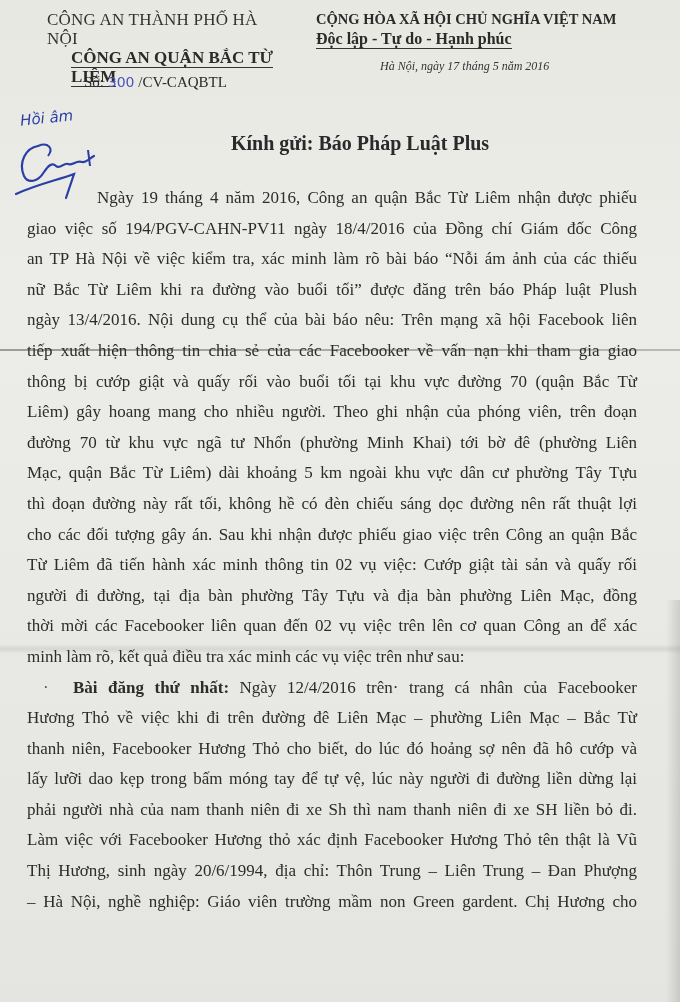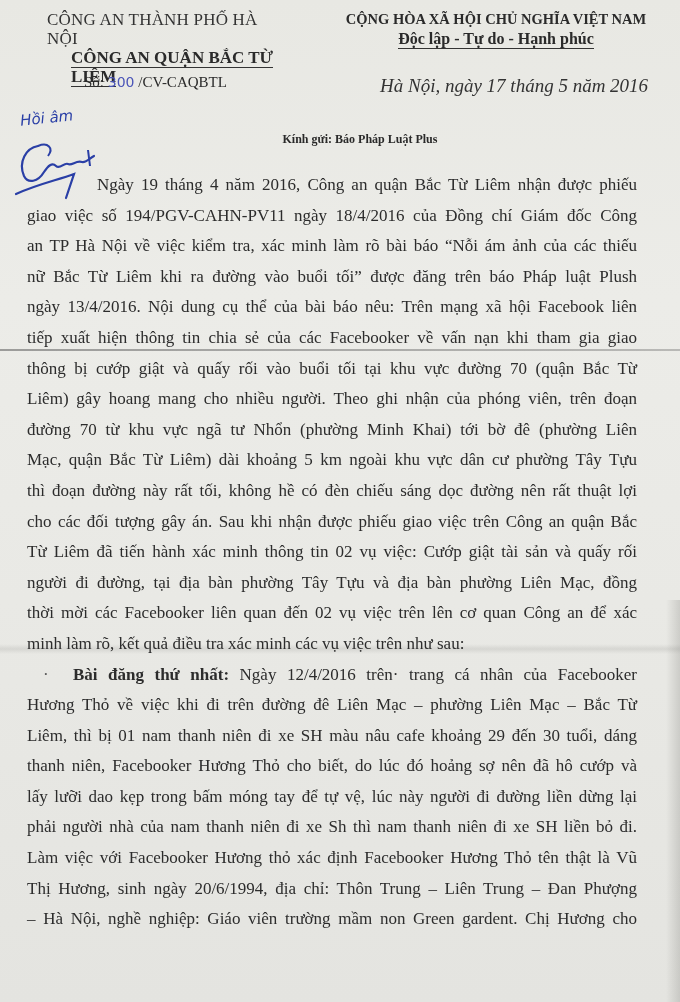--- a/index.html
+++ b/index.html
@@ -28,42 +28,42 @@
     }
 
     .hdr-left {
       position: absolute; left: 47px; top: 10px; width: 240px; text-align: left;
       font-size: 17px; line-height: 19px;
     }
     .hdr-left .l1 { letter-spacing: 0.2px; color: #333; }
     .hdr-left .l2 { font-weight: bold; color: #2a2a2a; margin-left: 24px; }
     .hdr-left .l2 u { text-decoration: none; border-bottom: 1.5px solid #333; }
     .hdr-right {
-      position: absolute; left: 316px; top: 10px; width: 360px; text-align: center;
+      position: absolute; left: 316px; top: 10px; width: 360px; text-align: left;
       font-size: 14.5px; line-height: 19px; font-weight: bold;
     }
     .hdr-right .motto { font-size: 16px; display: inline-block; border-bottom: 1.5px solid #333; padding-bottom: 0; }
     .docnum {
       position: absolute; left: 84px; top: 74px; font-size: 15px;
     }
     .docnum .hand { color: #4a54b8; font-family: "DejaVu Sans", sans-serif; font-size: 14px; }
     .date {
-      position: absolute; left: 380px; top: 75px; font-size: 19px; font-style: italic; color: #333;
+      position: absolute; left: 380px; top: 59px; font-size: 12px; font-style: italic; color: #333;
     }
     .handnote {
       position: absolute; left: 20px; top: 109px; color: #2a3fa6;
       font-family: "DejaVu Sans", sans-serif; font-style: italic; font-size: 15px; transform: rotate(-6deg);
     }
     .signature { position: absolute; left: 8px; top: 132px; width: 100px; height: 72px; }
     .salutation {
       position: absolute; left: 0; top: 132px; width: 680px; text-align: center;
-      font-size: 12px; font-weight: bold; padding-left: 40px; box-sizing: border-box;
+      font-size: 20px; font-weight: bold; padding-left: 40px; box-sizing: border-box;
     }
     .body {
-      position: absolute; left: 27px; top: 170px; width: 610px;
+      position: absolute; left: 27px; top: 183px; width: 610px;
       font-size: 17px; line-height: 30.6px; text-align: justify;
       color: #2c2c2c;
     }
     .body .line { display: block; white-space: nowrap; text-align-last: justify; text-align: justify; }
     .body .line.last { text-align-last: left; }
     .indent { padding-left: 70px; }
     .bullet-dot { display: inline-block; width: 30px; padding-left: 16px; color: #555; }
     .bold { font-weight: bold; }
   </style>
 </head>
@@ -116,20 +116,19 @@
   <span class="line">Mạc, quận Bắc Từ Liêm) dài khoảng 5 km ngoài khu vực dân cư phường Tây Tựu</span>
   <span class="line">thì đoạn đường này rất tối, không hề có đèn chiếu sáng dọc đường nên rất thuật lợi</span>
   <span class="line">cho các đối tượng gây án. Sau khi nhận được phiếu giao việc trên Công an quận Bắc</span>
   <span class="line">Từ Liêm đã tiến hành xác minh thông tin 02 vụ việc: Cướp giật tài sản và quấy rối</span>
   <span class="line">người đi đường, tại địa bàn phường Tây Tựu và địa bàn phường Liên Mạc, đồng</span>
   <span class="line">thời mời các  Facebooker liên quan đến 02 vụ việc trên lên cơ quan Công an để xác</span>
   <span class="line last">minh làm rõ, kết quả điều tra xác minh các vụ việc trên như sau:</span>
 
   <span class="line"><span class="bullet-dot">·</span><span class="bold">Bài đăng thứ nhất:</span><span> Ngày 12/4/2016 trên· trang cá nhân của Facebooker</span></span>
   <span class="line">Hương Thỏ về việc khi đi trên đường đê Liên Mạc – phường Liên Mạc – Bắc Từ</span>
-  <span class="line">Liêm, thì bị 01 nam thanh niên đi xe SH màu nâu cafe khoảng 29 đến 30 tuổi, dáng</span>
   <span class="line">thanh niên, Facebooker Hương Thỏ cho biết, do lúc đó hoảng sợ nên đã hô cướp và</span>
   <span class="line">lấy lưỡi dao kẹp trong bấm móng tay để tự vệ, lúc này người đi đường liền dừng lại</span>
   <span class="line">phải người nhà của nam thanh niên đi xe Sh thì nam thanh niên đi xe SH liền bỏ đi.</span>
   <span class="line">Làm việc với Facebooker Hương thỏ xác định Facebooker Hương Thỏ tên thật là Vũ</span>
   <span class="line">Thị Hương, sinh ngày 20/6/1994, địa chỉ: Thôn Trung – Liên Trung – Đan Phượng</span>
   <span class="line">– Hà Nội, nghề nghiệp: Giáo viên trường mầm non Green gardent. Chị Hương cho</span>
 </div>
 
 </body></html>

